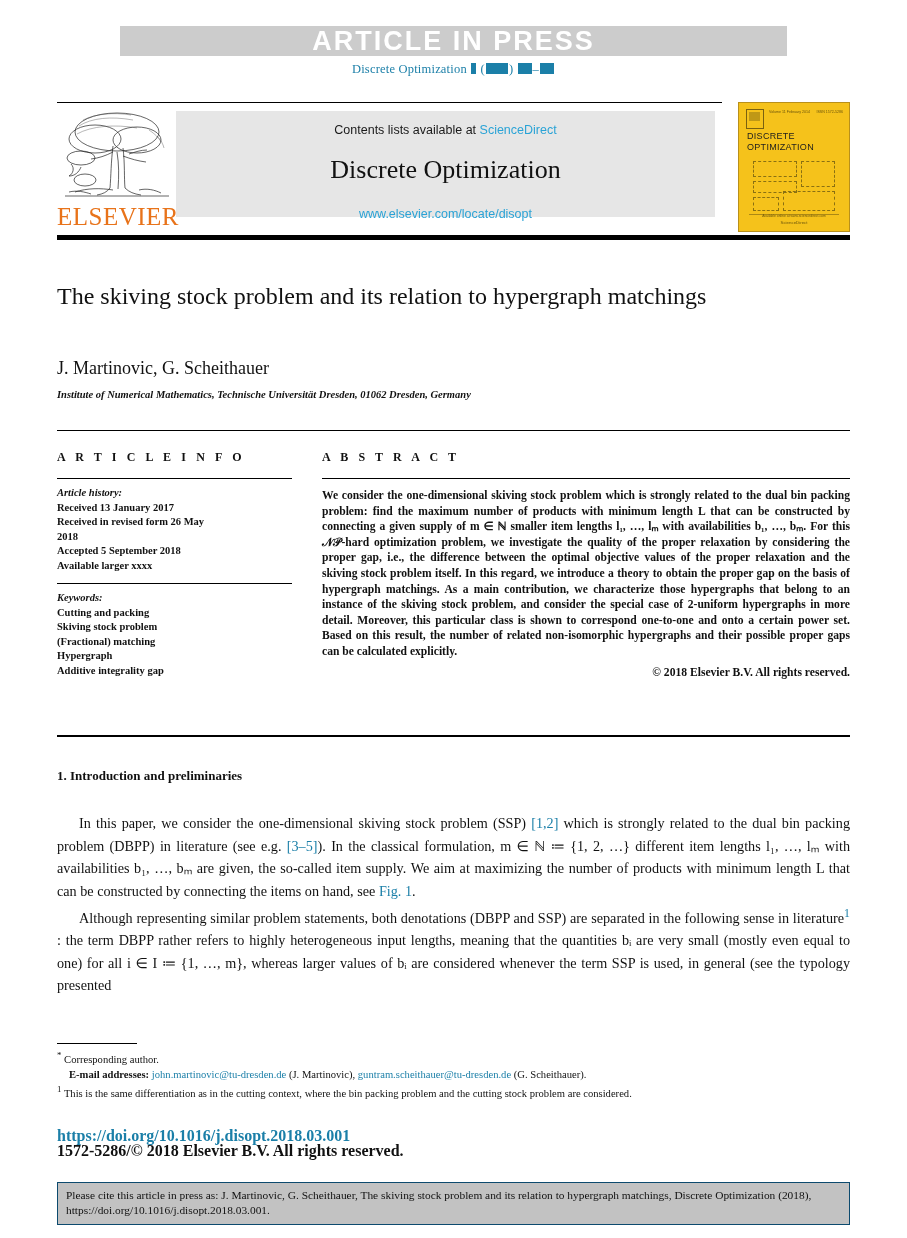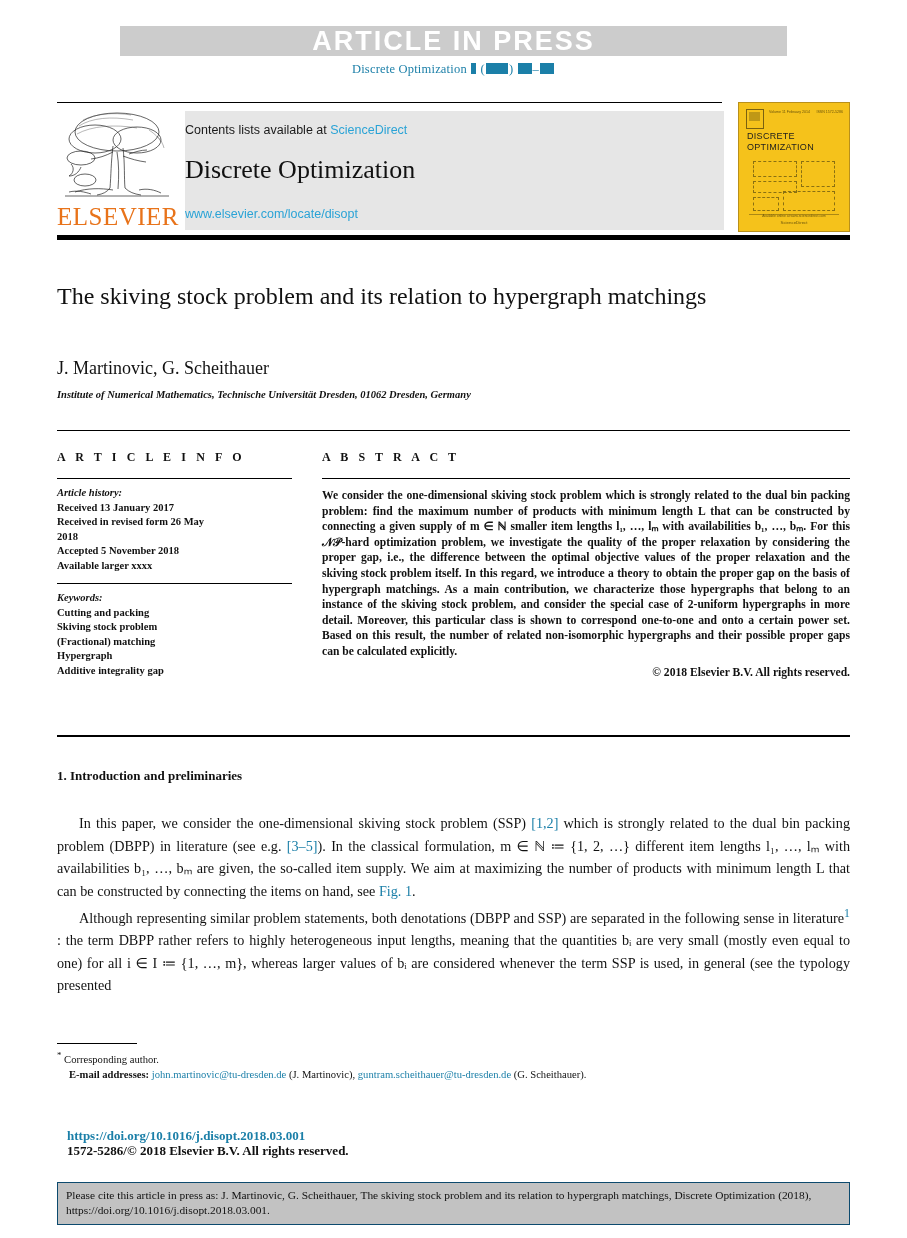--- a/index.html
+++ b/index.html
@@ -95,25 +95,26 @@
     width: 120px;
     text-align: center;
     font-family: "Liberation Serif", serif;
     font-size: 25px;
     letter-spacing: 0.5px;
     color: #e8731a;
     line-height: 26px;
   }
   .sd-box {
     position: absolute;
-    left: 128px;
+    left: 119px;
     top: 9px;
     width: 539px;
-    height: 119px;
+    height: 106px;
     background: #e6e6e6;
+    text-align: center;
   }
   .sd-contents {
     margin-top: 12px;
     font-family: "Liberation Sans", sans-serif;
     font-size: 12.5px;
     color: #1a1a1a;
   }
   .sd-contents .sd-link { color: #2aa3d6; }
   .sd-title {
     margin-top: 18px;
@@ -369,23 +370,22 @@
   .footnotes .fn { display: block; }
   .fn-ind { padding-left: 12px; }
 
   
   .doi-block {
     position: absolute;
     left: 57px;
     top: 1128px;
     font-family: "Liberation Serif", serif;
     font-weight: bold;
-    font-size: 13px;
+    font-size: 16px;
     line-height: 15px;
-    margin-left: 10px;
   }
   .doi-block .doi { color: #1b7fa8; display: block; }
   .doi-block .issn { color: #111; display: block; }
 
   
   .cite-box {
     position: absolute;
     left: 57px;
     top: 1182px;
     width: 793px;
@@ -489,21 +489,21 @@
   <div class="thin-rule-top"></div>
 
   <div class="col-info">
     <div class="sec-head">A R T I C L E   I N F O</div>
     <div class="hr-sm"></div>
     <div class="info-group">
       <span class="lab">Article history:</span>
       <span class="ln">Received 13 January 2017</span>
       <span class="ln">Received in revised form 26 May</span>
       <span class="ln">2018</span>
-      <span class="ln">Accepted 5 November 2018</span>
+      <span class="ln">Accepted 5 September 2018</span>
       <span class="ln">Available larger xxxx</span>
     </div>
     <div class="hr-sm" style="margin-top:10px;"></div>
     <div class="info-group">
       <span class="lab">Keywords:</span>
       <span class="ln">Cutting and packing</span>
       <span class="ln">Skiving stock problem</span>
       <span class="ln">(Fractional) matching</span>
       <span class="ln">Hypergraph</span>
       <span class="ln">Additive integrality gap</span>
@@ -522,20 +522,21 @@
   <div class="body-head">1. Introduction and preliminaries</div>
   <div class="body-text">
     <p><span>In this paper, we consider the one-dimensional skiving stock problem (SSP) </span><span class="lnk">[1,2]</span><span> which is strongly related to the dual bin packing problem (DBPP) in literature (see e.g. </span><span class="lnk">[3–5]</span><span>). In the classical formulation, m ∈ ℕ ≔ {1, 2, …} different item lengths l₁, …, lₘ with availabilities b₁, …, bₘ are given, the so-called </span><span class="it">item supply</span><span>. We aim at maximizing the number of products with minimum length L that can be constructed by connecting the items on hand, see </span><span class="lnk">Fig. 1</span><span>.</span></p>
     <p><span>Although representing similar problem statements, both denotations (DBPP and SSP) are separated in the following sense in literature</span><sup class="lnk">1</sup><span> : the term DBPP rather refers to highly heterogeneous input lengths, meaning that the quantities bᵢ are very small (mostly even equal to one) for all i ∈ I ≔ {1, …, m}, whereas larger values of bᵢ are considered whenever the term SSP is used, in general (see the typology presented</span></p>
   </div>
 
   <div class="fn-rule"></div>
   <div class="footnotes">
     <span class="fn"><sup>*</sup> <span>Corresponding author.</span></span>
     <span class="fn fn-ind"><span class="it" style="font-weight:bold;">E-mail addresses:</span> <span class="lnk">john.martinovic@tu-dresden.de</span><span> (J. Martinovic), </span><span class="lnk">guntram.scheithauer@tu-dresden.de</span><span> (G. Scheithauer).</span></span>
+    <span class="fn"><sup>1</sup><span> This is the same differentiation as in the cutting context, where the </span><span class="it">bin packing problem</span><span> and the </span><span class="it">cutting stock problem</span><span> are considered.</span></span>
   </div>
 
   <div class="doi-block">
     <span class="doi">https://doi.org/10.1016/j.disopt.2018.03.001</span>
     <span class="issn">1572-5286/© 2018 Elsevier B.V. All rights reserved.</span>
   </div>
 
   <div class="cite-box">
     <span>Please cite this article in press as: J. Martinovic, G. Scheithauer, The skiving stock problem and its relation to hypergraph matchings, Discrete Optimization (2018), https://doi.org/10.1016/j.disopt.2018.03.001.</span>
   </div>

